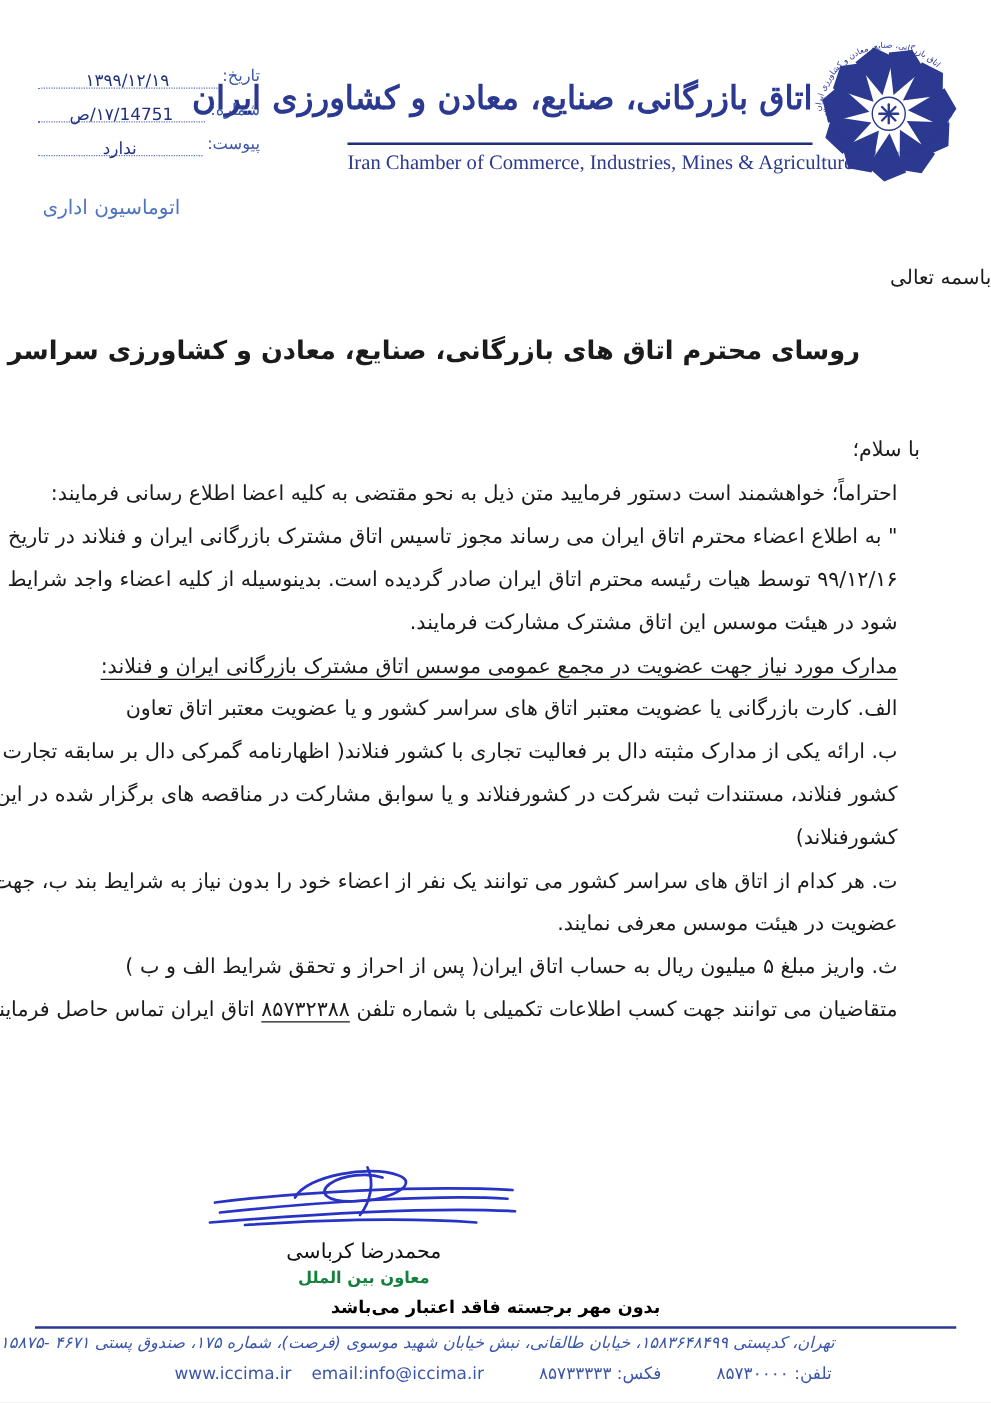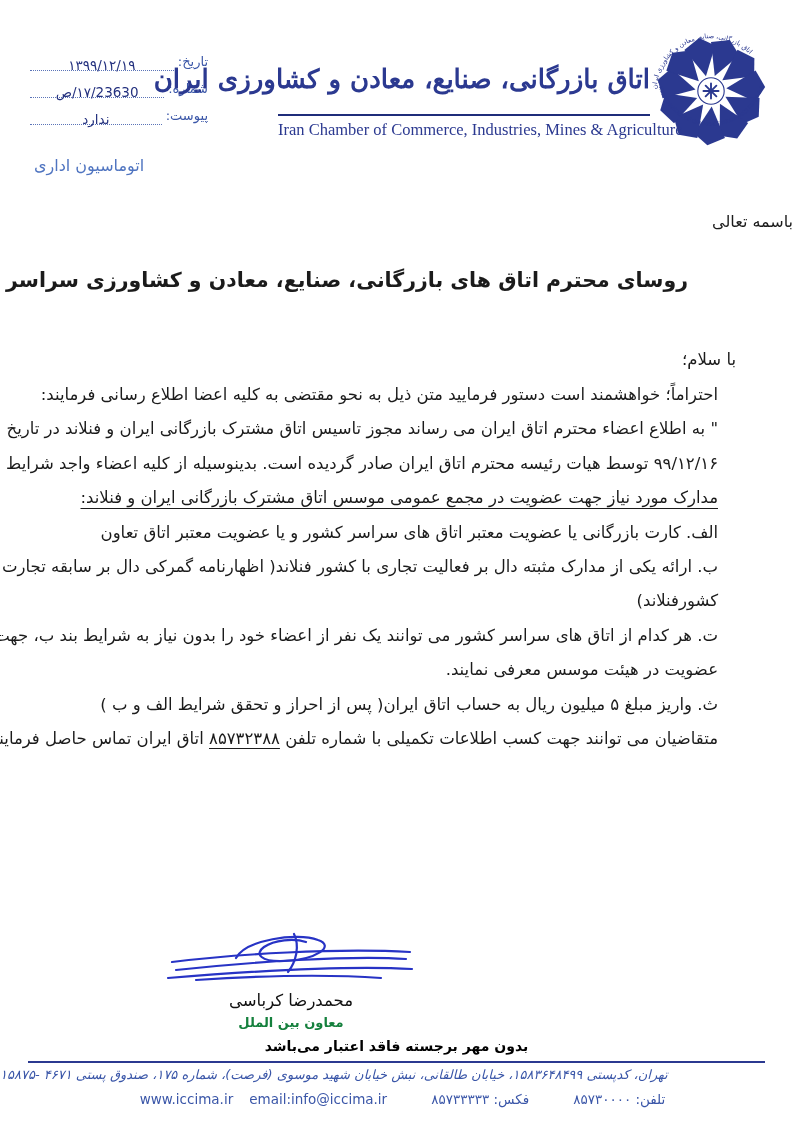--- a/index.html
+++ b/index.html
@@ -57,21 +57,21 @@
 
 <div class="page">
 
   <div class="fields">
     <div class="field-row">
       <span class="field-label">تاریخ:</span>
       <span class="dots"><span class="field-value">۱۳۹۹/۱۲/۱۹</span></span>
     </div>
     <div class="field-row">
       <span class="field-label">شماره:</span>
-      <span class="dots"><span class="field-value">۱۷/23630/ص</span></span>
+      <span class="dots"><span class="field-value">۱۷/14751/ص</span></span>
     </div>
     <div class="field-row">
       <span class="field-label">پیوست:</span>
       <span class="dots"><span class="field-value">ندارد</span></span>
     </div>
   </div>
 
   <div class="automation">اتوماسیون اداری</div>
 
   <div class="logo">
@@ -116,23 +116,25 @@
   </div>
 
   <div class="besmellah">باسمه تعالی</div>
   <div class="recipient">روسای محترم اتاق های بازرگانی، صنایع، معادن و کشاورزی سراسر کشور</div>
   <div class="salutation">با سلام؛</div>
 
   <div class="body-lines">
     <p class="ind1">احتراماً؛ خواهشمند است دستور فرمایید متن ذیل به نحو مقتضی به کلیه اعضا اطلاع رسانی فرمایند:</p>
     <p>" به اطلاع اعضاء محترم اتاق ایران می رساند مجوز تاسیس اتاق مشترک بازرگانی ایران  و فنلاند  در تاریخ</p>
     <p>۹۹/۱۲/۱۶ توسط هیات رئیسه محترم اتاق ایران صادر گردیده است. بدینوسیله از کلیه اعضاء واجد شرایط دعوت می</p>
+    <p>شود در هیئت موسس این اتاق مشترک مشارکت فرمایند.</p>
     <p class="u-line">مدارک مورد نیاز جهت عضویت در مجمع عمومی موسس اتاق مشترک بازرگانی ایران و فنلاند:</p>
     <p class="ind2">الف.  کارت بازرگانی یا عضویت معتبر اتاق های سراسر کشور  و یا عضویت معتبر اتاق تعاون</p>
     <p class="ind1">ب. ارائه یکی از مدارک مثبته دال بر فعالیت تجاری با کشور فنلاند( اظهارنامه گمرکی دال بر سابقه تجارت با</p>
+    <p class="ind2">کشور فنلاند، مستندات ثبت شرکت در کشورفنلاند و یا سوابق مشارکت در مناقصه های برگزار شده در این</p>
     <p class="ind4">کشورفنلاند)</p>
     <p class="ind1">ت. هر کدام از اتاق های سراسر کشور می توانند یک نفر از اعضاء خود را بدون نیاز به شرایط بند ب، جهت</p>
     <p class="ind1">عضویت در هیئت موسس معرفی نمایند.</p>
     <p class="ind3">ث. واریز مبلغ ۵ میلیون ریال به حساب اتاق ایران( پس از احراز و تحقق شرایط الف و ب )</p>
     <p><span>متقاضیان می توانند جهت کسب اطلاعات تکمیلی با شماره تلفن </span><span class="phone-num">۸۵۷۳۲۳۸۸</span><span> اتاق ایران تماس حاصل فرمایند.</span></p>
   </div>
 
   <div class="signature">
     <svg width="250" height="62" viewBox="0 0 250 62">
       <g fill="none" stroke="#2733c5" stroke-width="2.2" stroke-linecap="round">

